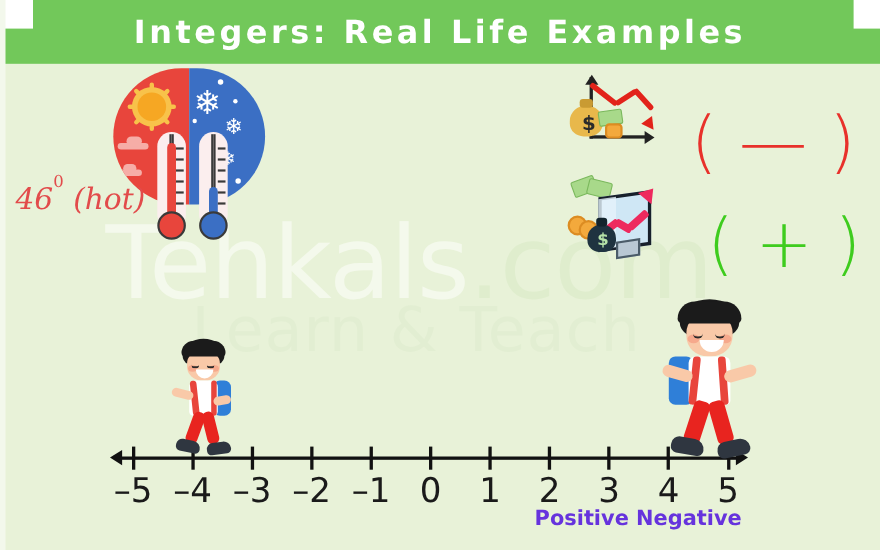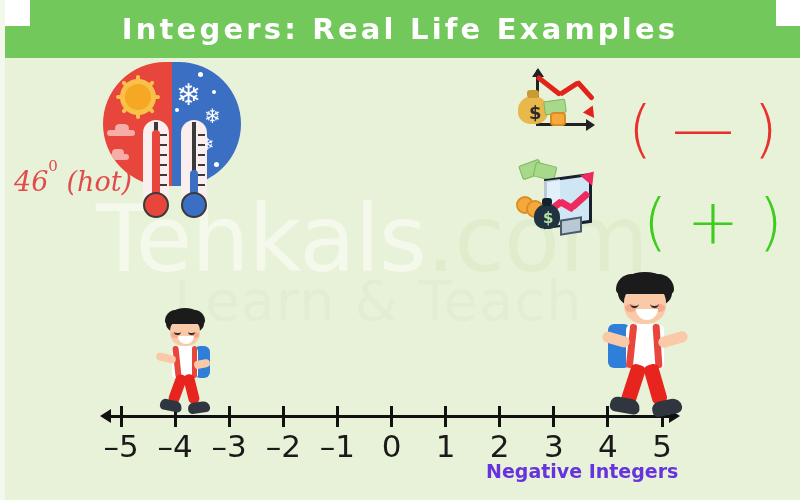--- a/index.html
+++ b/index.html
@@ -306,15 +306,15 @@
       <div class="nl-num" style="left: 423.6px;">1</div>
       <div class="nl-tick" style="left: 498.2px;"></div>
       <div class="nl-num" style="left: 477.7px;">2</div>
       <div class="nl-tick" style="left: 552.3px;"></div>
       <div class="nl-num" style="left: 531.8px;">3</div>
       <div class="nl-tick" style="left: 606.4px;"></div>
       <div class="nl-num" style="left: 585.9px;">4</div>
       <div class="nl-tick" style="left: 660.5px;"></div>
       <div class="nl-num" style="left: 640px;">5</div>
     </div>
-  <div class="nl-cap cap-pos">Negative Integers</div>
+  <div class="nl-cap cap-pos">Positive Negative</div>
 
 </div>
 
 </body></html>

